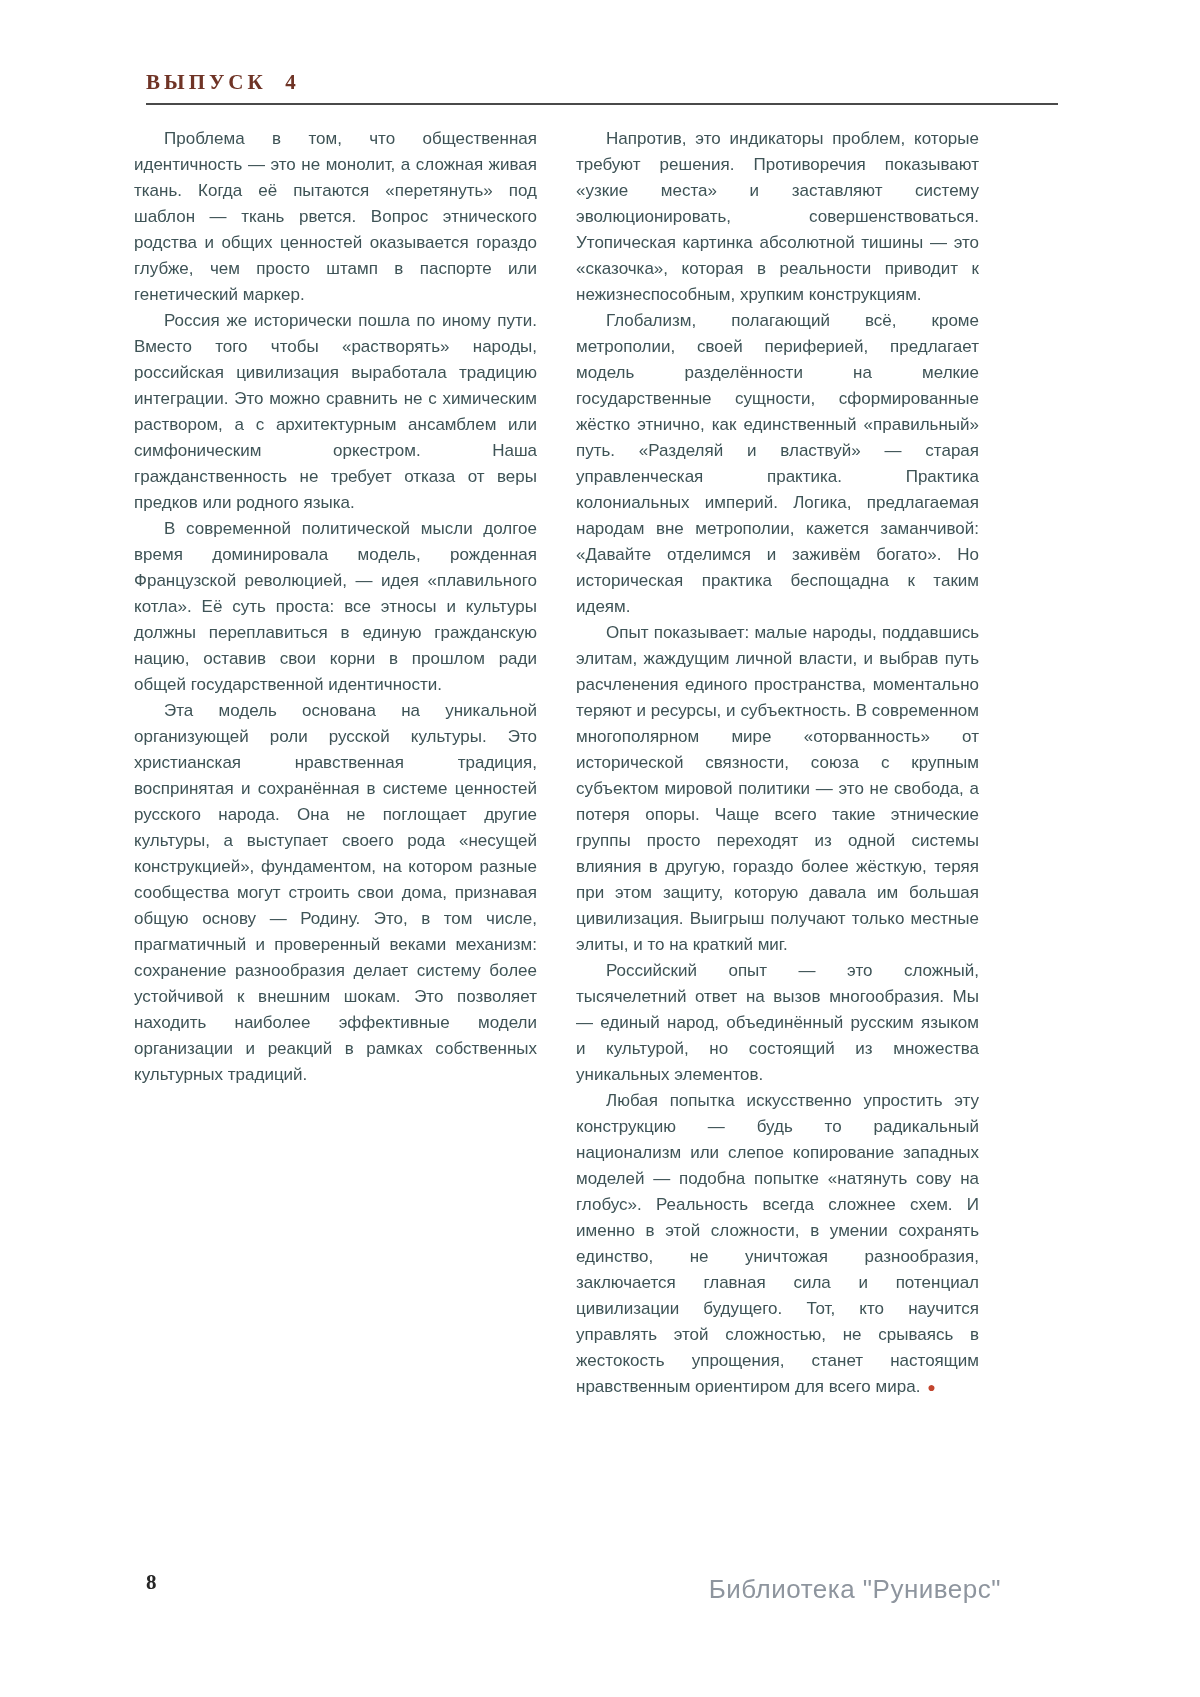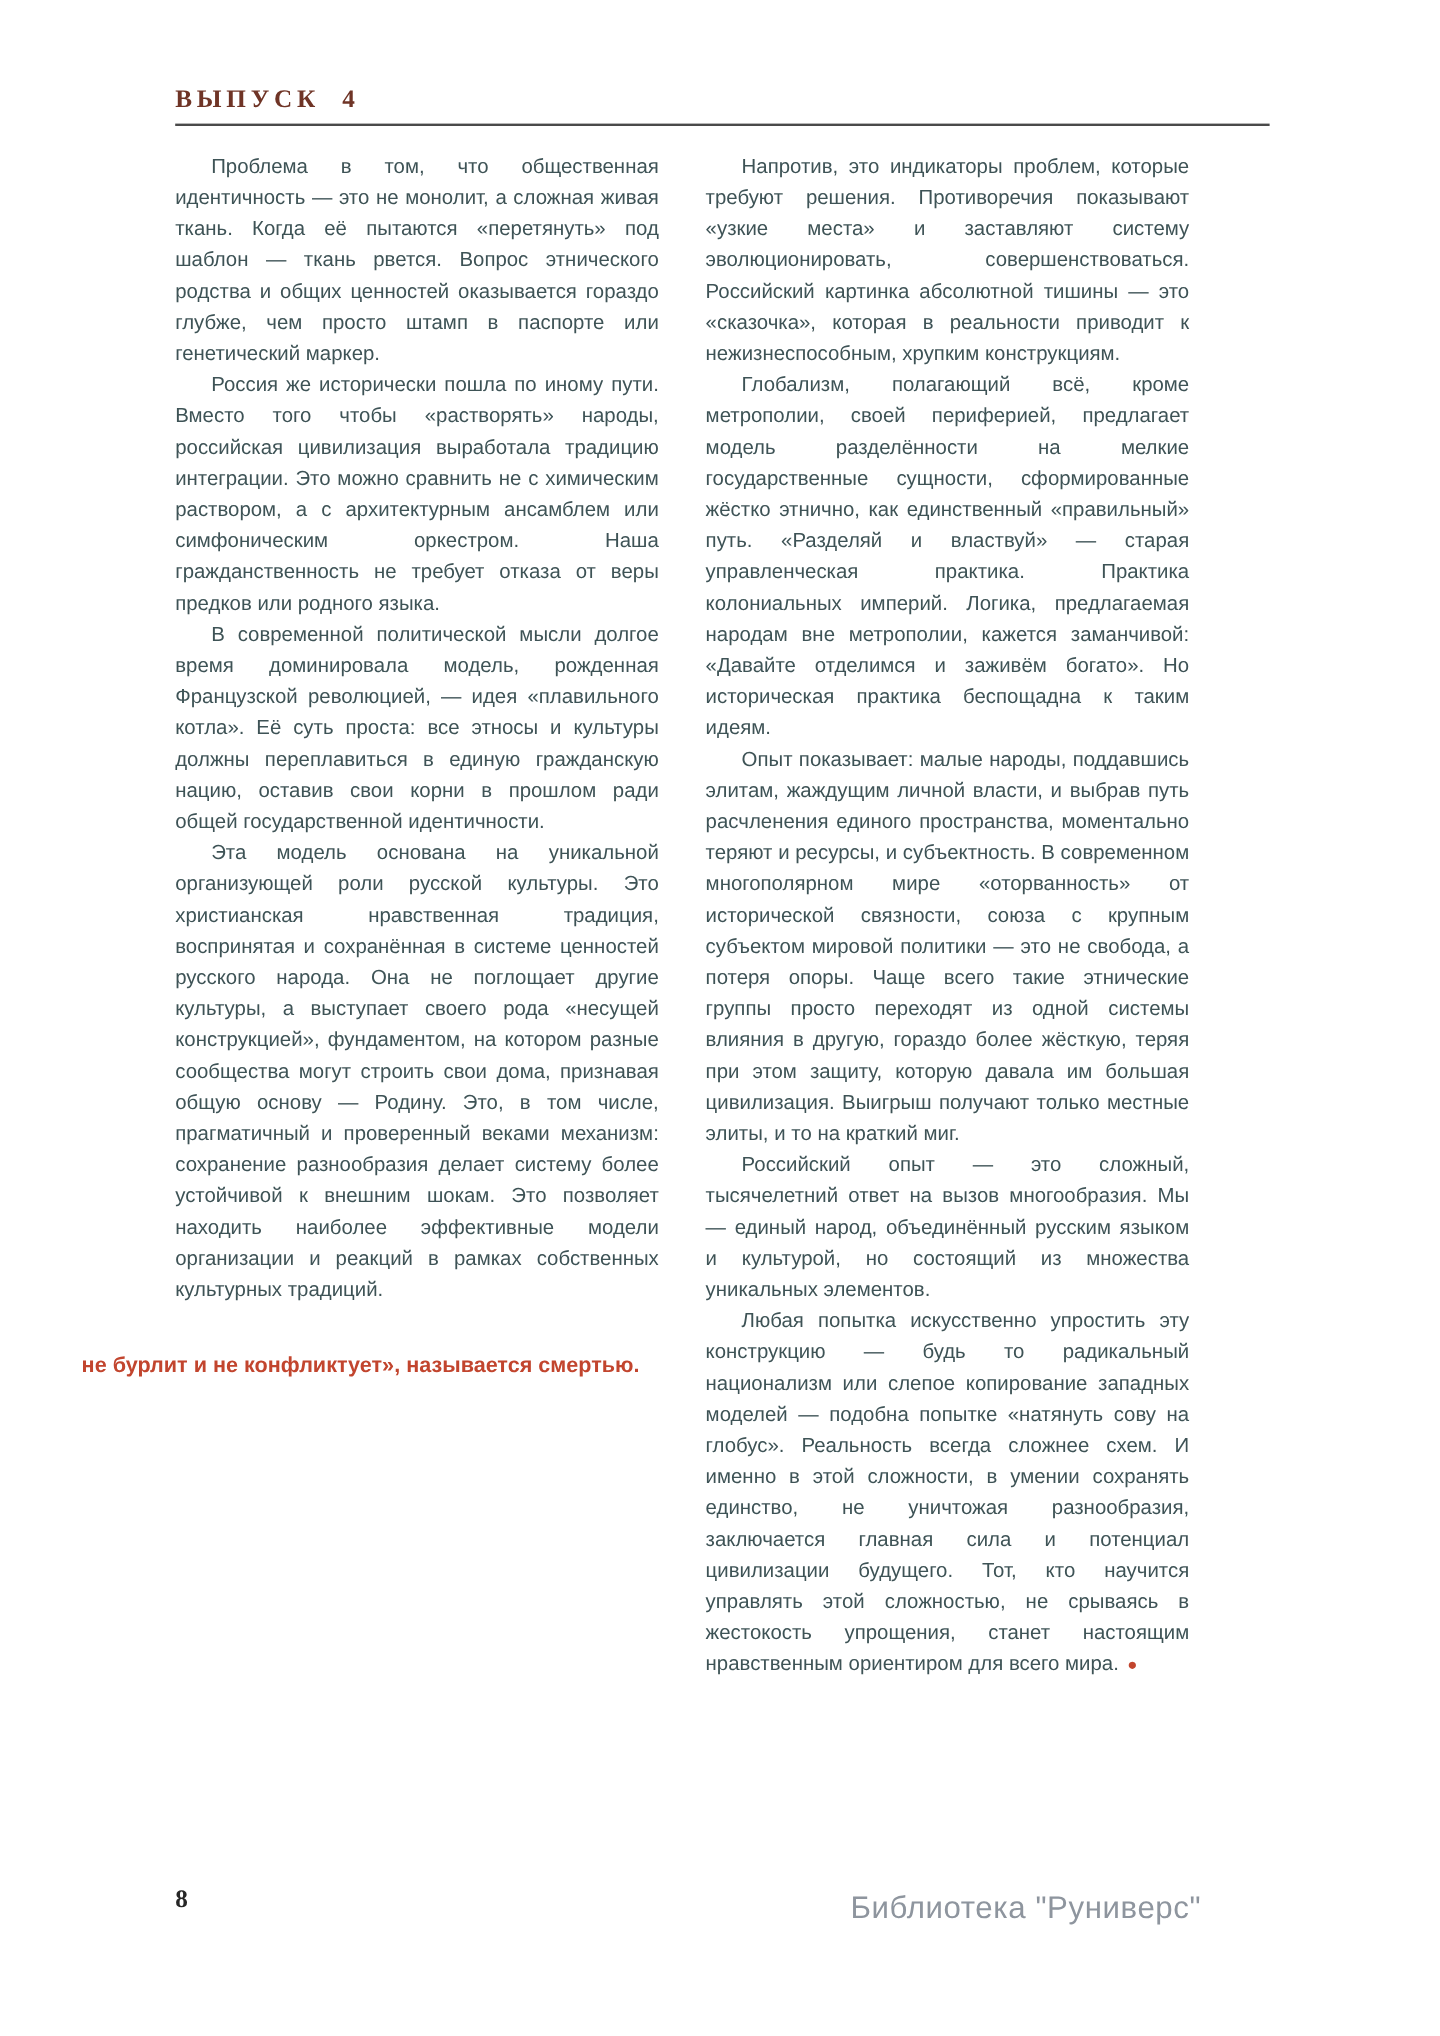--- a/index.html
+++ b/index.html
@@ -32,21 +32,21 @@
     left: 146px;
     top: 103px;
     width: 912px;
     height: 0;
     border: none;
     border-top: 2px solid #4a4a4a;
     margin: 0;
   }
   .columns {
     position: absolute;
-    left: 146px;
+    left: 134px;
     top: 126px;
     width: 845px;
     display: flex;
     gap: 39px;
     color: #3e5356;
     font-size: 17px;
     line-height: 26px;
     text-align: justify;
   }
   .col {
@@ -107,27 +107,26 @@
 
   <div class="columns">
 
     <div class="col">
       <p>Проблема в том, что общественная идентичность — это не монолит, а сложная живая ткань. Когда её пытаются «перетянуть» под шаблон — ткань рвется. Вопрос этнического родства и общих ценностей оказывается гораздо глубже, чем просто штамп в паспорте или генетический маркер.</p>
       <p>Россия же исторически пошла по иному пути. Вместо того чтобы «растворять» народы, российская цивилизация выработала традицию интеграции. Это можно сравнить не с химическим раствором, а с архитектурным ансамблем или симфоническим оркестром. Наша гражданственность не требует отказа от веры предков или родного языка.</p>
       <p>В современной политической мысли долгое время доминировала модель, рожденная Французской революцией, — идея «плавильного котла». Её суть проста: все этносы и культуры должны переплавиться в единую гражданскую нацию, оставив свои корни в прошлом ради общей государственной идентичности.</p>
       <p>Эта модель основана на уникальной организующей роли русской культуры. Это христианская нравственная традиция, воспринятая и сохранённая в системе ценностей русского народа. Она не поглощает другие культуры, а выступает своего рода «несущей конструкцией», фундаментом, на котором разные сообщества могут строить свои дома, признавая общую основу — Родину. Это, в том числе, прагматичный и проверенный веками механизм: сохранение разнообразия делает систему более устойчивой к внешним шокам. Это позволяет находить наиболее эффективные модели организации и реакций в рамках собственных культурных традиций.</p>
 
       <div class="pullquote">
-        <div class="pq-line">не бурлит и не конфликтует», называется смертью.</div>
       </div>
 
     </div>
 
     <div class="col">
-      <p>Напротив, это индикаторы проблем, которые требуют решения. Противоречия показывают «узкие места» и заставляют систему эволюционировать, совершенствоваться. Российский картинка абсолютной тишины — это «сказочка», которая в реальности приводит к нежизнеспособным, хрупким конструкциям.</p>
+      <p>Напротив, это индикаторы проблем, которые требуют решения. Противоречия показывают «узкие места» и заставляют систему эволюционировать, совершенствоваться. Утопическая картинка абсолютной тишины — это «сказочка», которая в реальности приводит к нежизнеспособным, хрупким конструкциям.</p>
       <p>Глобализм, полагающий всё, кроме метрополии, своей периферией, предлагает модель разделённости на мелкие государственные сущности, сформированные жёстко этнично, как единственный «правильный» путь. «Разделяй и властвуй» — старая управленческая практика. Практика колониальных империй. Логика, предлагаемая народам вне метрополии, кажется заманчивой: «Давайте отделимся и заживём богато». Но историческая практика беспощадна к таким идеям.</p>
       <p>Опыт показывает: малые народы, поддавшись элитам, жаждущим личной власти, и выбрав путь расчленения единого пространства, моментально теряют и ресурсы, и субъектность. В современном многополярном мире «оторванность» от исторической связности, союза с крупным субъектом мировой политики — это не свобода, а потеря опоры. Чаще всего такие этнические группы просто переходят из одной системы влияния в другую, гораздо более жёсткую, теряя при этом защиту, которую давала им большая цивилизация. Выигрыш получают только местные элиты, и то на краткий миг.</p>
       <p>Российский опыт — это сложный, тысячелетний ответ на вызов многообразия. Мы — единый народ, объединённый русским языком и культурой, но состоящий из множества уникальных элементов.</p>
       <p><span>Любая попытка искусственно упростить эту конструкцию — будь то радикальный национализм или слепое копирование западных моделей — подобна попытке «натянуть сову на глобус». Реальность всегда сложнее схем. И именно в этой сложности, в умении сохранять единство, не уничтожая разнообразия, заключается главная сила и потенциал цивилизации будущего. Тот, кто научится управлять этой сложностью, не срываясь в жестокость упрощения, станет настоящим нравственным ориентиром для всего мира.</span><span class="endmark">●</span></p>
     </div>
 
   </div>
 
   <div class="page-number">8</div>
 

